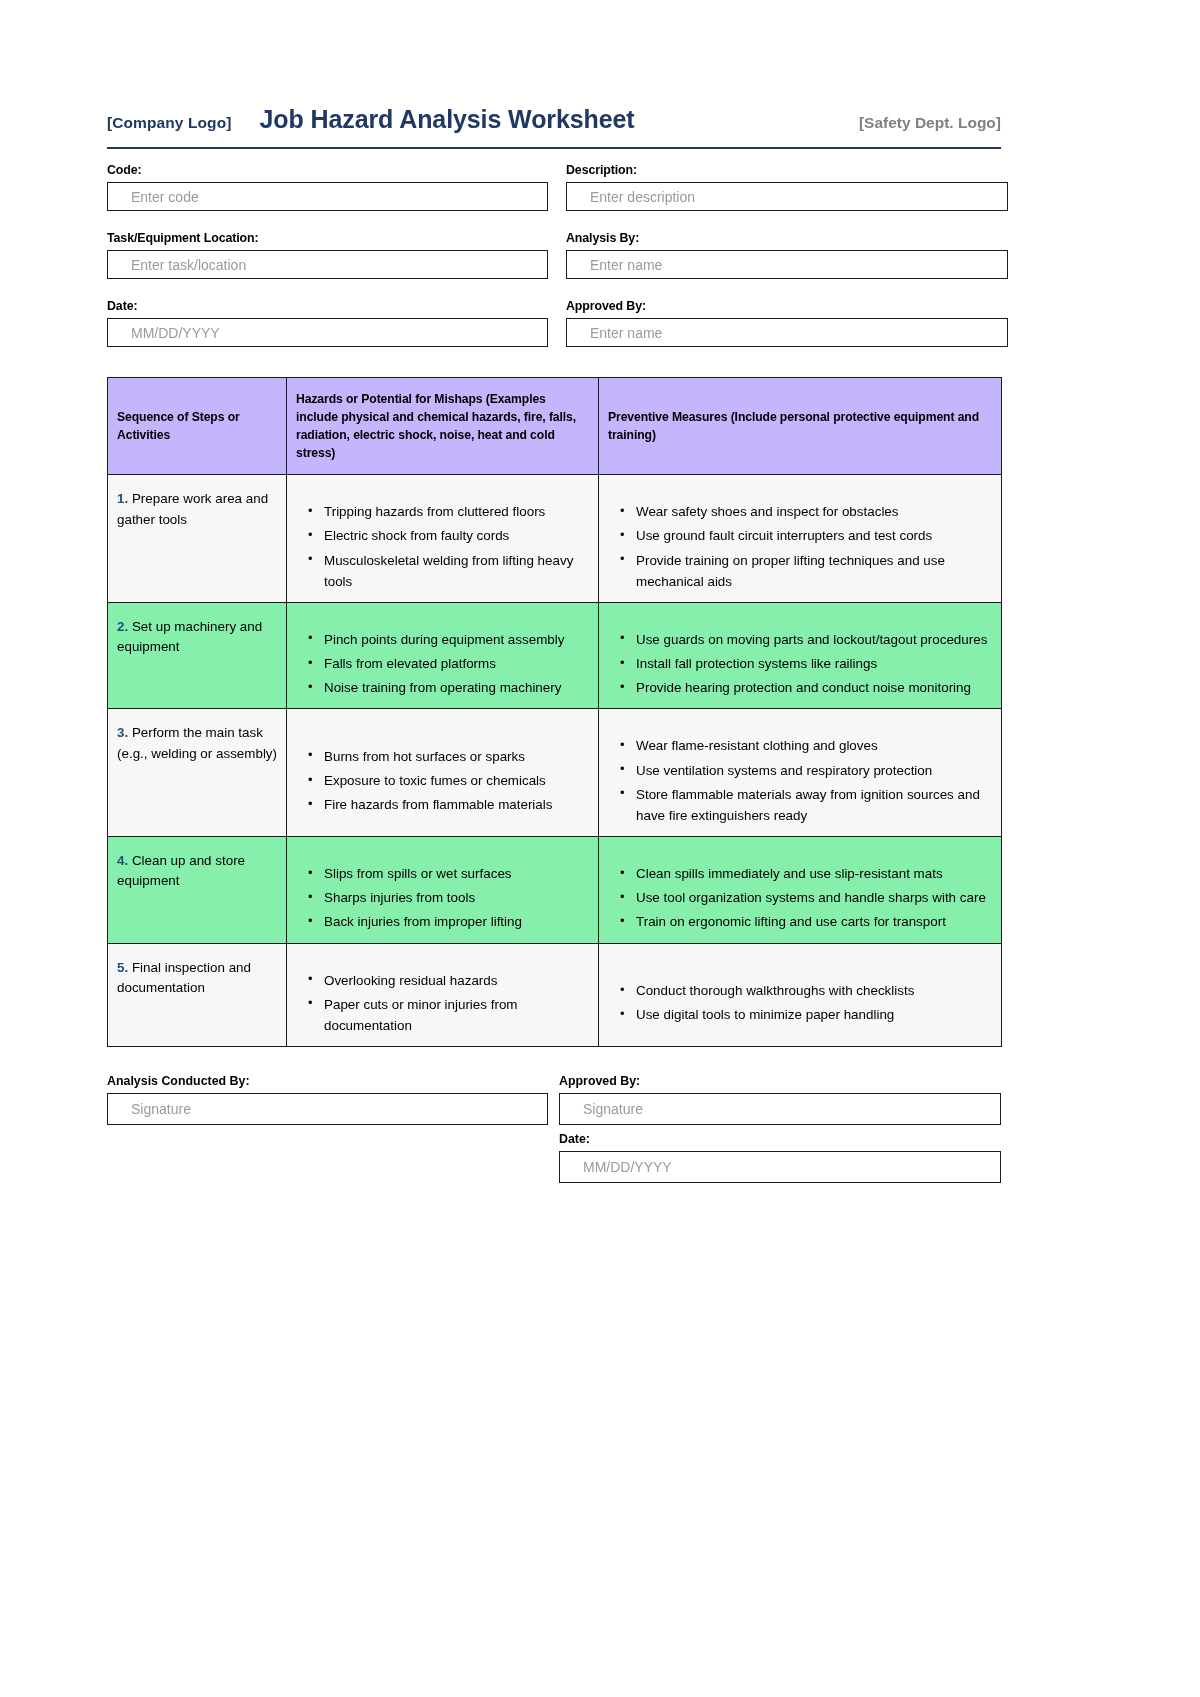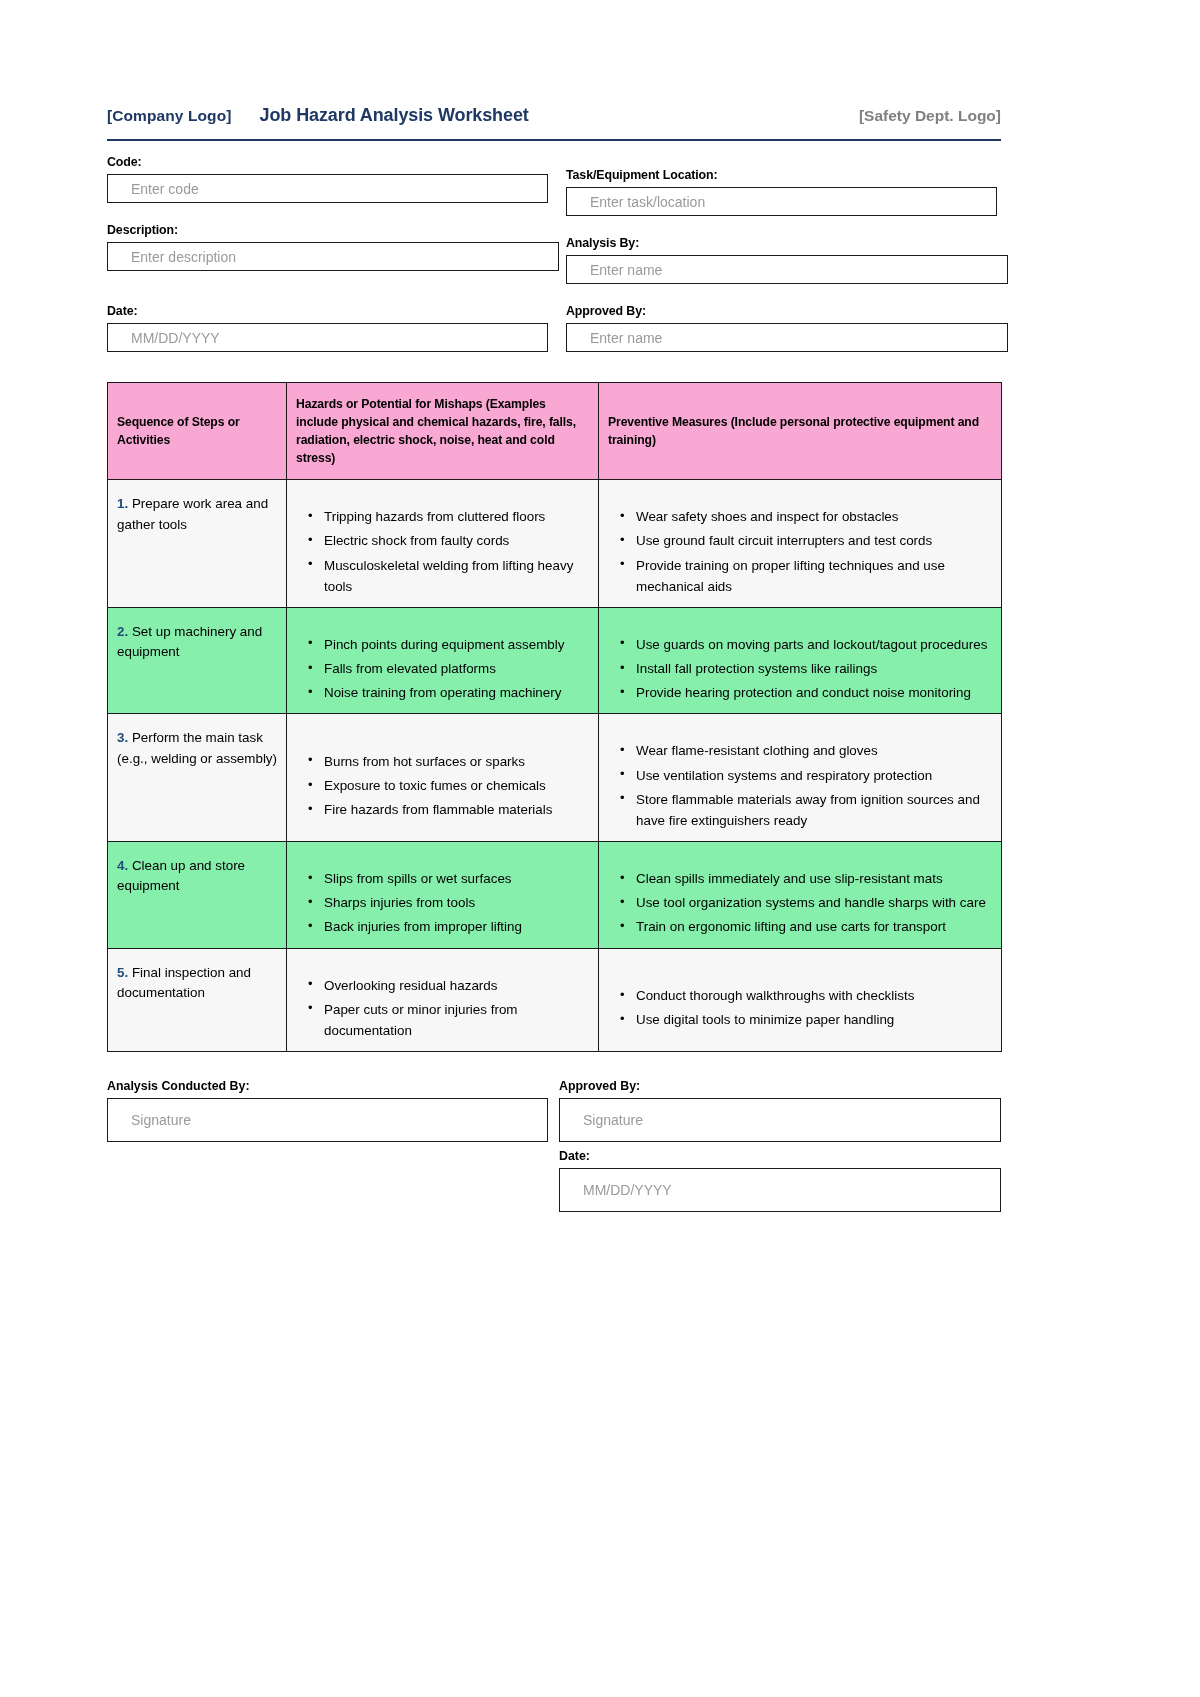--- a/index.html
+++ b/index.html
@@ -33,21 +33,21 @@
     border-bottom: 2.5px solid #1f3864;
   }
   .logo-left {
     font-size: 15.5px;
     font-weight: bold;
     color: #1f3864;
     letter-spacing: 0.1px;
     white-space: nowrap;
   }
   .doc-title {
-    font-size: 18px;
+    font-size: 25px;
     font-weight: bold;
     color: #1f3864;
     letter-spacing: -0.1px;
     white-space: nowrap;
     flex: 0 0 auto;
     margin-left: 28px;
   }
   .logo-right {
     font-size: 15.5px;
     font-weight: bold;
@@ -105,21 +105,21 @@
   .jha-table col.c2 { width: 312px; }
   .jha-table col.c3 { width: 403px; }
 
   .jha-table th,
   .jha-table td {
     border: 1.2px solid #1a1a1a;
     vertical-align: middle;
     box-sizing: border-box;
   }
   .jha-table thead th {
-    background: #f9a8d4;
+    background: #c4b5fd;
     font-size: 12.2px;
     font-weight: bold;
     line-height: 1.48;
     text-align: left;
     padding: 12px 10px 12px 9px;
     letter-spacing: -0.1px;
     vertical-align: middle;
   }
 
   .jha-table tbody tr.shade td { background: #f7f7f7; }
@@ -162,21 +162,21 @@
 
   
   .sig-grid {
     width: 894px;
     margin-top: 27px;
     display: grid;
     grid-template-columns: 452px 442px;
   }
   .sig-cell { padding-right: 11px; box-sizing: border-box; }
   .sig-cell.right { padding-right: 0; }
-  .sig-input { height: 44px; line-height: 28px; }
+  .sig-input { height: 32px; line-height: 28px; }
   .sig-label {
     font-size: 12.4px;
     font-weight: bold;
     margin: 0 0 5px 0;
   }
   .sig-label.stacked { margin-top: 7px; }
 </style>
 </head>
 <body>
 
@@ -187,28 +187,28 @@
     <span class="doc-title">Job Hazard Analysis Worksheet</span>
     <span class="logo-right">[Safety Dept. Logo]</span>
   </div>
 
   <div class="meta-grid">
 
     <div class="meta-cell">
       <div class="field-label first">Code:</div>
       <input class="text-input" type="text" placeholder="Enter code" style="">
     </div>
+    <div class="meta-cell right">
+      <div class="field-label first">Description:</div>
+      <input class="text-input" type="text" placeholder="Enter description" style="">
+    </div>
+
     <div class="meta-cell">
       <div class="field-label">Task/Equipment Location:</div>
       <input class="text-input" type="text" placeholder="Enter task/location" style="">
-    </div>
-
-    <div class="meta-cell right">
-      <div class="field-label first">Description:</div>
-      <input class="text-input" type="text" placeholder="Enter description" style="">
     </div>
     <div class="meta-cell right">
       <div class="field-label">Analysis By:</div>
       <input class="text-input" type="text" placeholder="Enter name" style="">
     </div>
 
     <div class="meta-cell">
       <div class="field-label">Date:</div>
       <input class="text-input" type="text" placeholder="MM/DD/YYYY" style="">
     </div>

